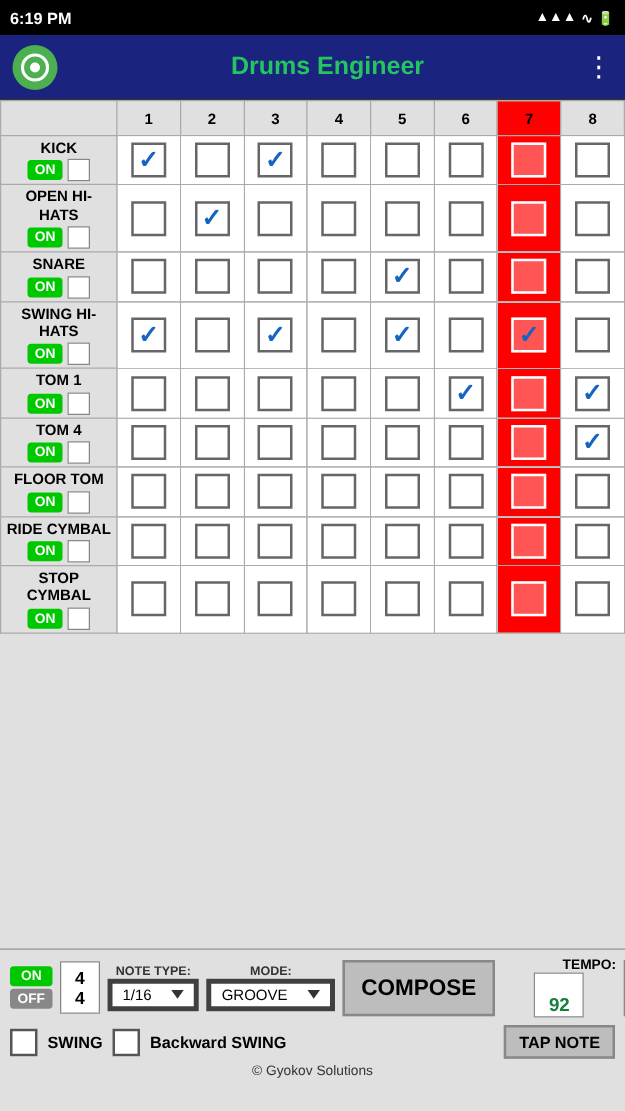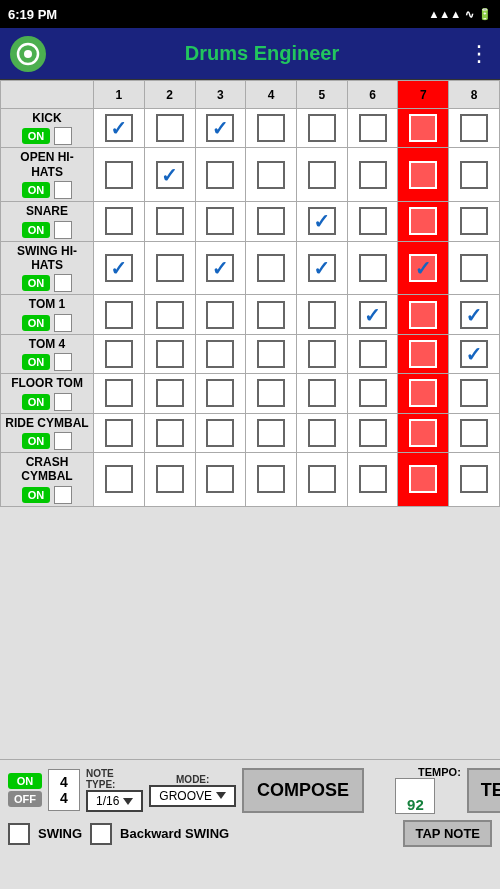--- a/index.html
+++ b/index.html
@@ -223,26 +223,26 @@
     }
 
     .box-label {
       font-size: 10px;
       font-weight: bold;
       color: #333;
     }
 
     .selector-box {
       background: #fff;
-      border: 2px solid #404040;
+      border: 4px solid #404040;
       padding: 2px 8px;
       font-size: 12px;
       display: flex;
       align-items: center;
-      gap: 4px;
+      gap: 16px;
       cursor: pointer;
     }
 
     .triangle-down {
       width: 0;
       height: 0;
       border-left: 5px solid transparent;
       border-right: 5px solid transparent;
       border-top: 7px solid #333;
     }
@@ -662,21 +662,21 @@
           </td>
           <td class="beat-cell red-bg">
             <div class="beat-checkbox" style="border-color: rgb(255, 255, 255); background: rgb(255, 85, 85);"></div>
           </td>
           <td class="beat-cell">
             <div class="beat-checkbox"></div>
           </td>
         </tr>
         <tr>
           <td class="label-cell">
-            <div class="drum-name">CRASH CYMBAL</div>
+            <div class="drum-name">STOP CYMBAL</div>
             <div class="controls-row">
               <button class="btn-on">ON</button>
               <div class="small-checkbox"></div>
             </div>
           </td>
           <td class="beat-cell">
             <div class="beat-checkbox"></div>
           </td>
           <td class="beat-cell">
             <div class="beat-checkbox"></div>
@@ -739,13 +739,16 @@
     </div>
     <button class="stop-btn">TEMPO</button>
   </div>
   <div class="bottom-row2">
     <div class="swing-box"></div>
     <span class="swing-label">SWING</span>
     <div class="swing-box"></div>
     <span class="swing-label">Backward SWING</span>
     <button class="tap-tempo-btn">TAP NOTE</button>
   </div>
+  <div class="bottom-row3">
+    <span>© Gyokov Solutions</span>
+  </div>
 </div>
 
 </body></html>

